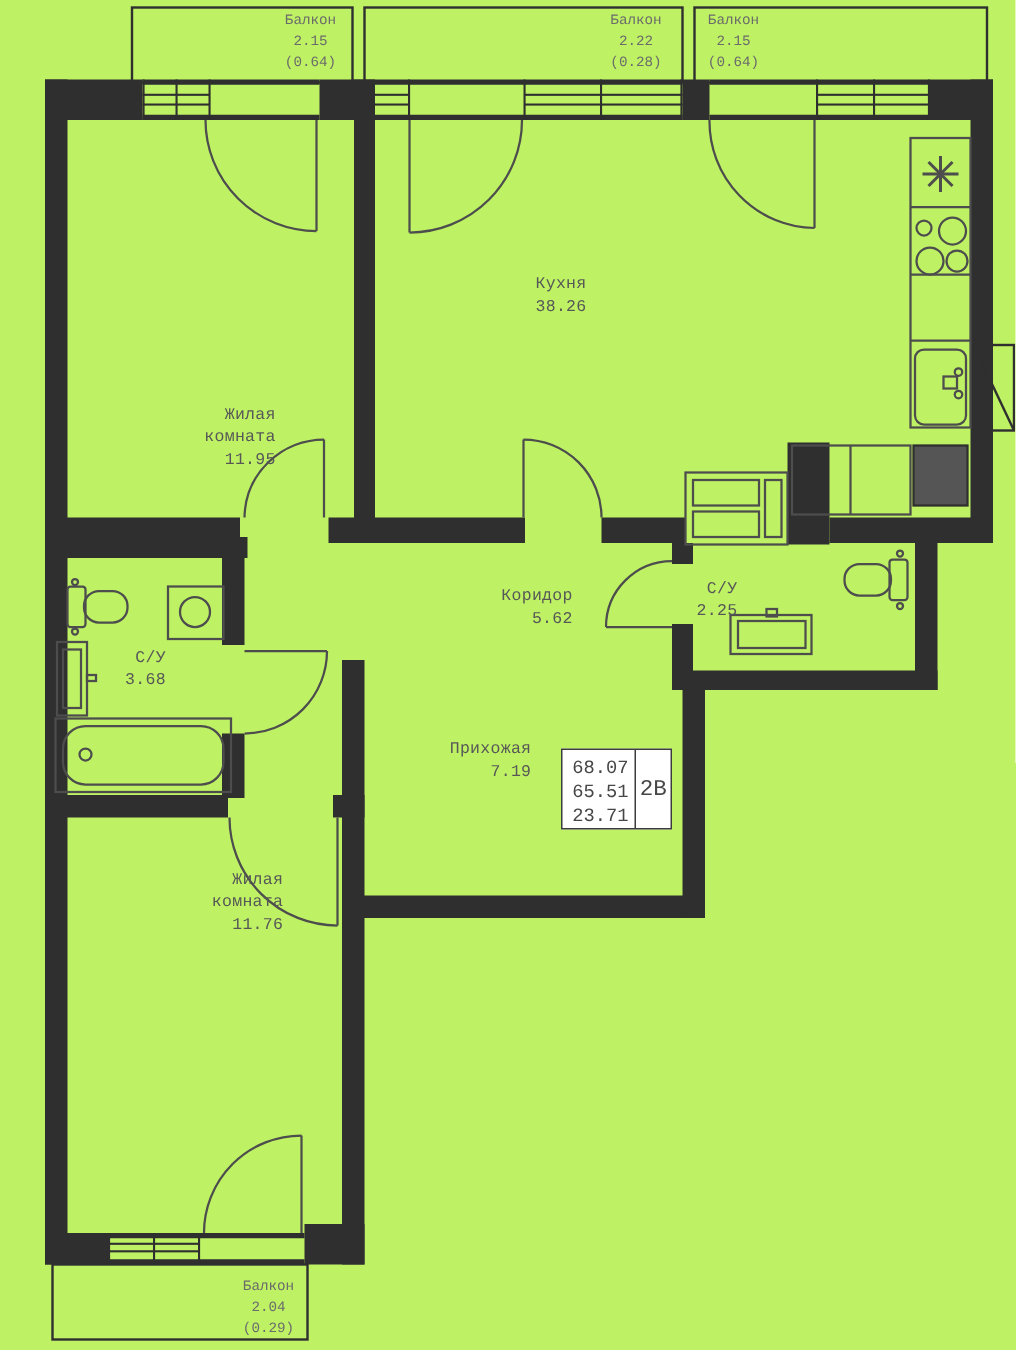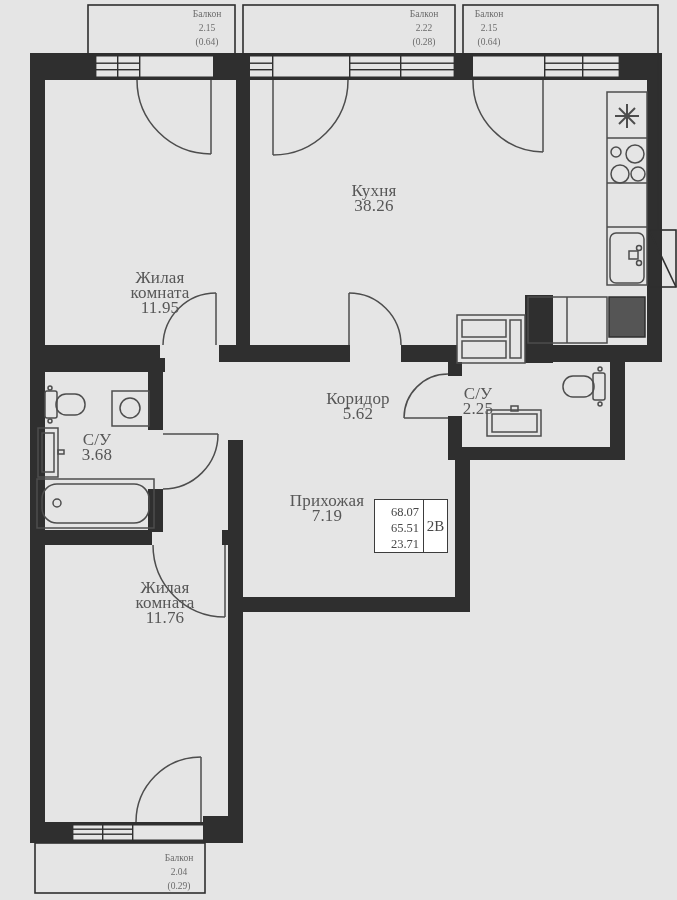--- a/index.html
+++ b/index.html
@@ -1,23 +1,23 @@
 <!DOCTYPE html>
 <html><head>
 <meta charset="utf-8">
 <style>
   html,body{margin:0;padding:0;background:#ffffff;}
   #stage{
-    position:relative;width:677px;height:900px;background:#e5e5e5;
-    font-family:Liberation Serif, serif;overflow:hidden;
+    position:relative;width:677px;height:900px;background:#bef264;
+    font-family:Liberation Mono, monospace;overflow:hidden;
   }
   svg{position:absolute;left:0;top:0;}
   .room-label{
-    position:absolute;transform:translateX(-50%);text-align:center;
-    font-size:17px;line-height:15px;color:#575757;letter-spacing:.2px;white-space:nowrap;
+    position:absolute;transform:translateX(-50%);text-align:right;
+    font-size:11px;line-height:15px;color:#575757;letter-spacing:.2px;white-space:nowrap;
   }
   .balcony-label{
     position:absolute;transform:translateX(-50%);text-align:center;
     font-size:9.5px;line-height:14px;color:#6b6b6b;white-space:nowrap;
   }
   .info-box{
     position:absolute;left:374px;top:499px;width:74px;height:54px;
     border:1.5px solid #3c3c3c;background:#fff;display:flex;box-sizing:border-box;
   }
   .info-box .nums{

